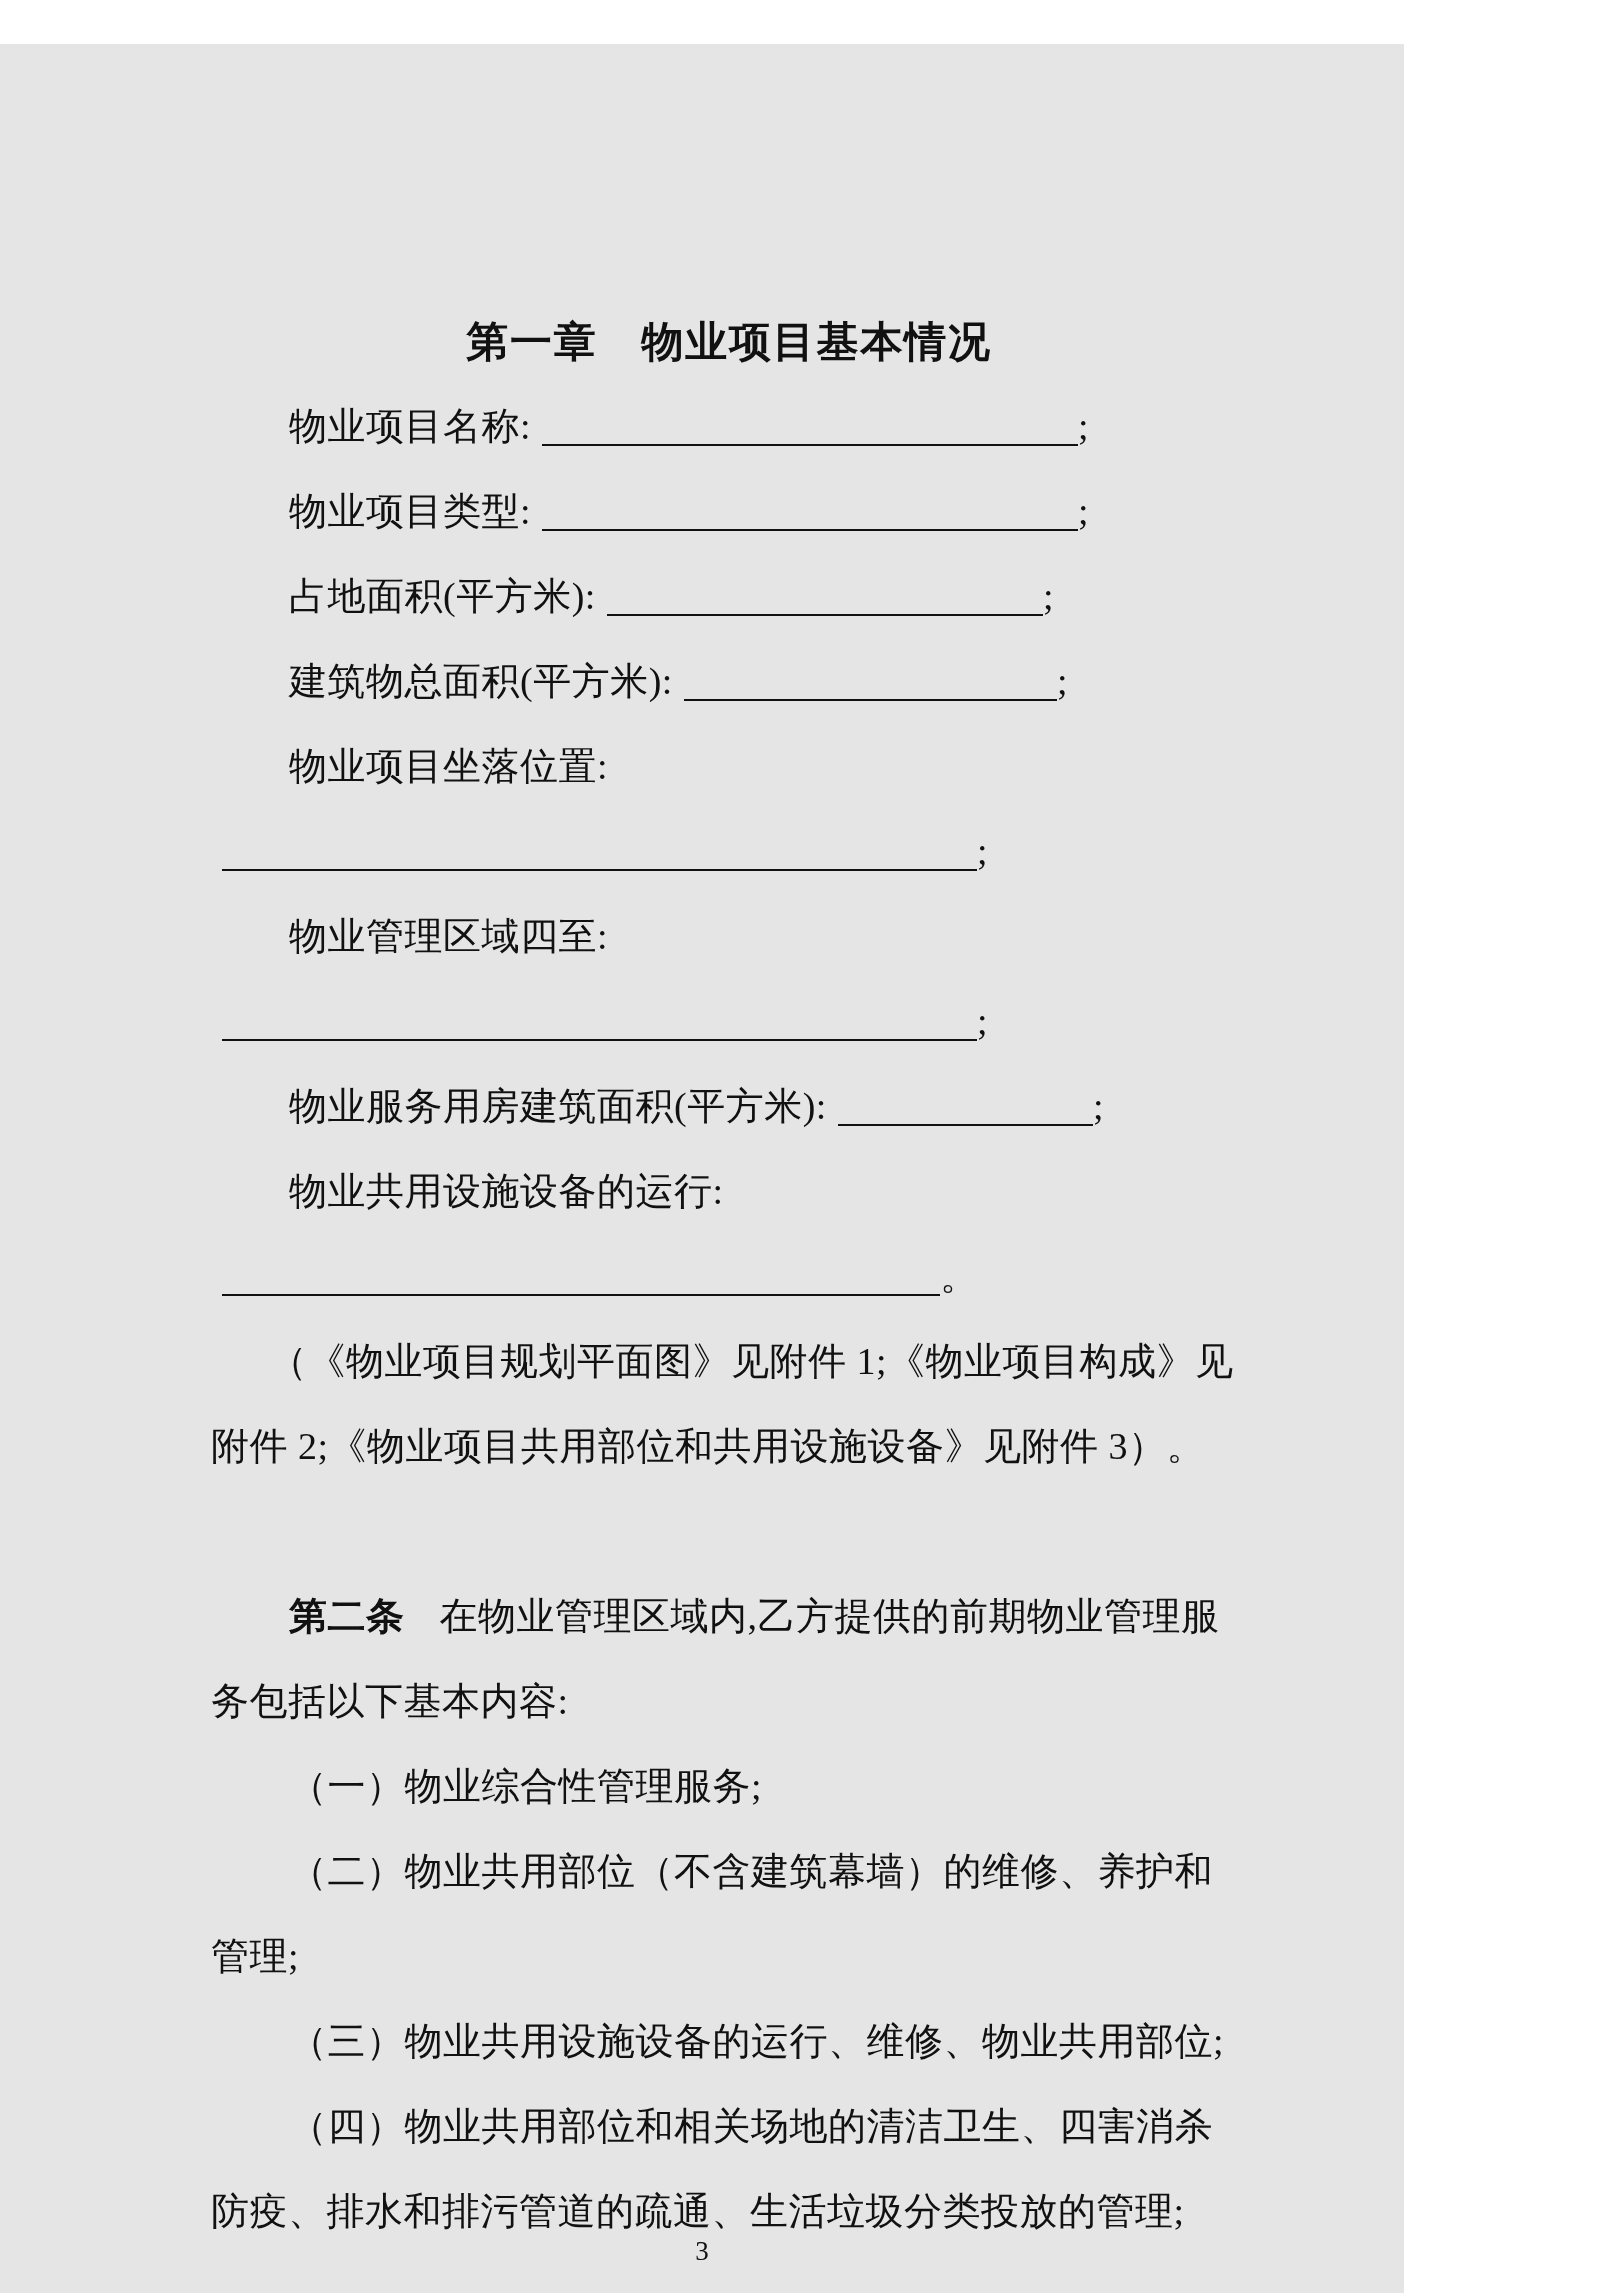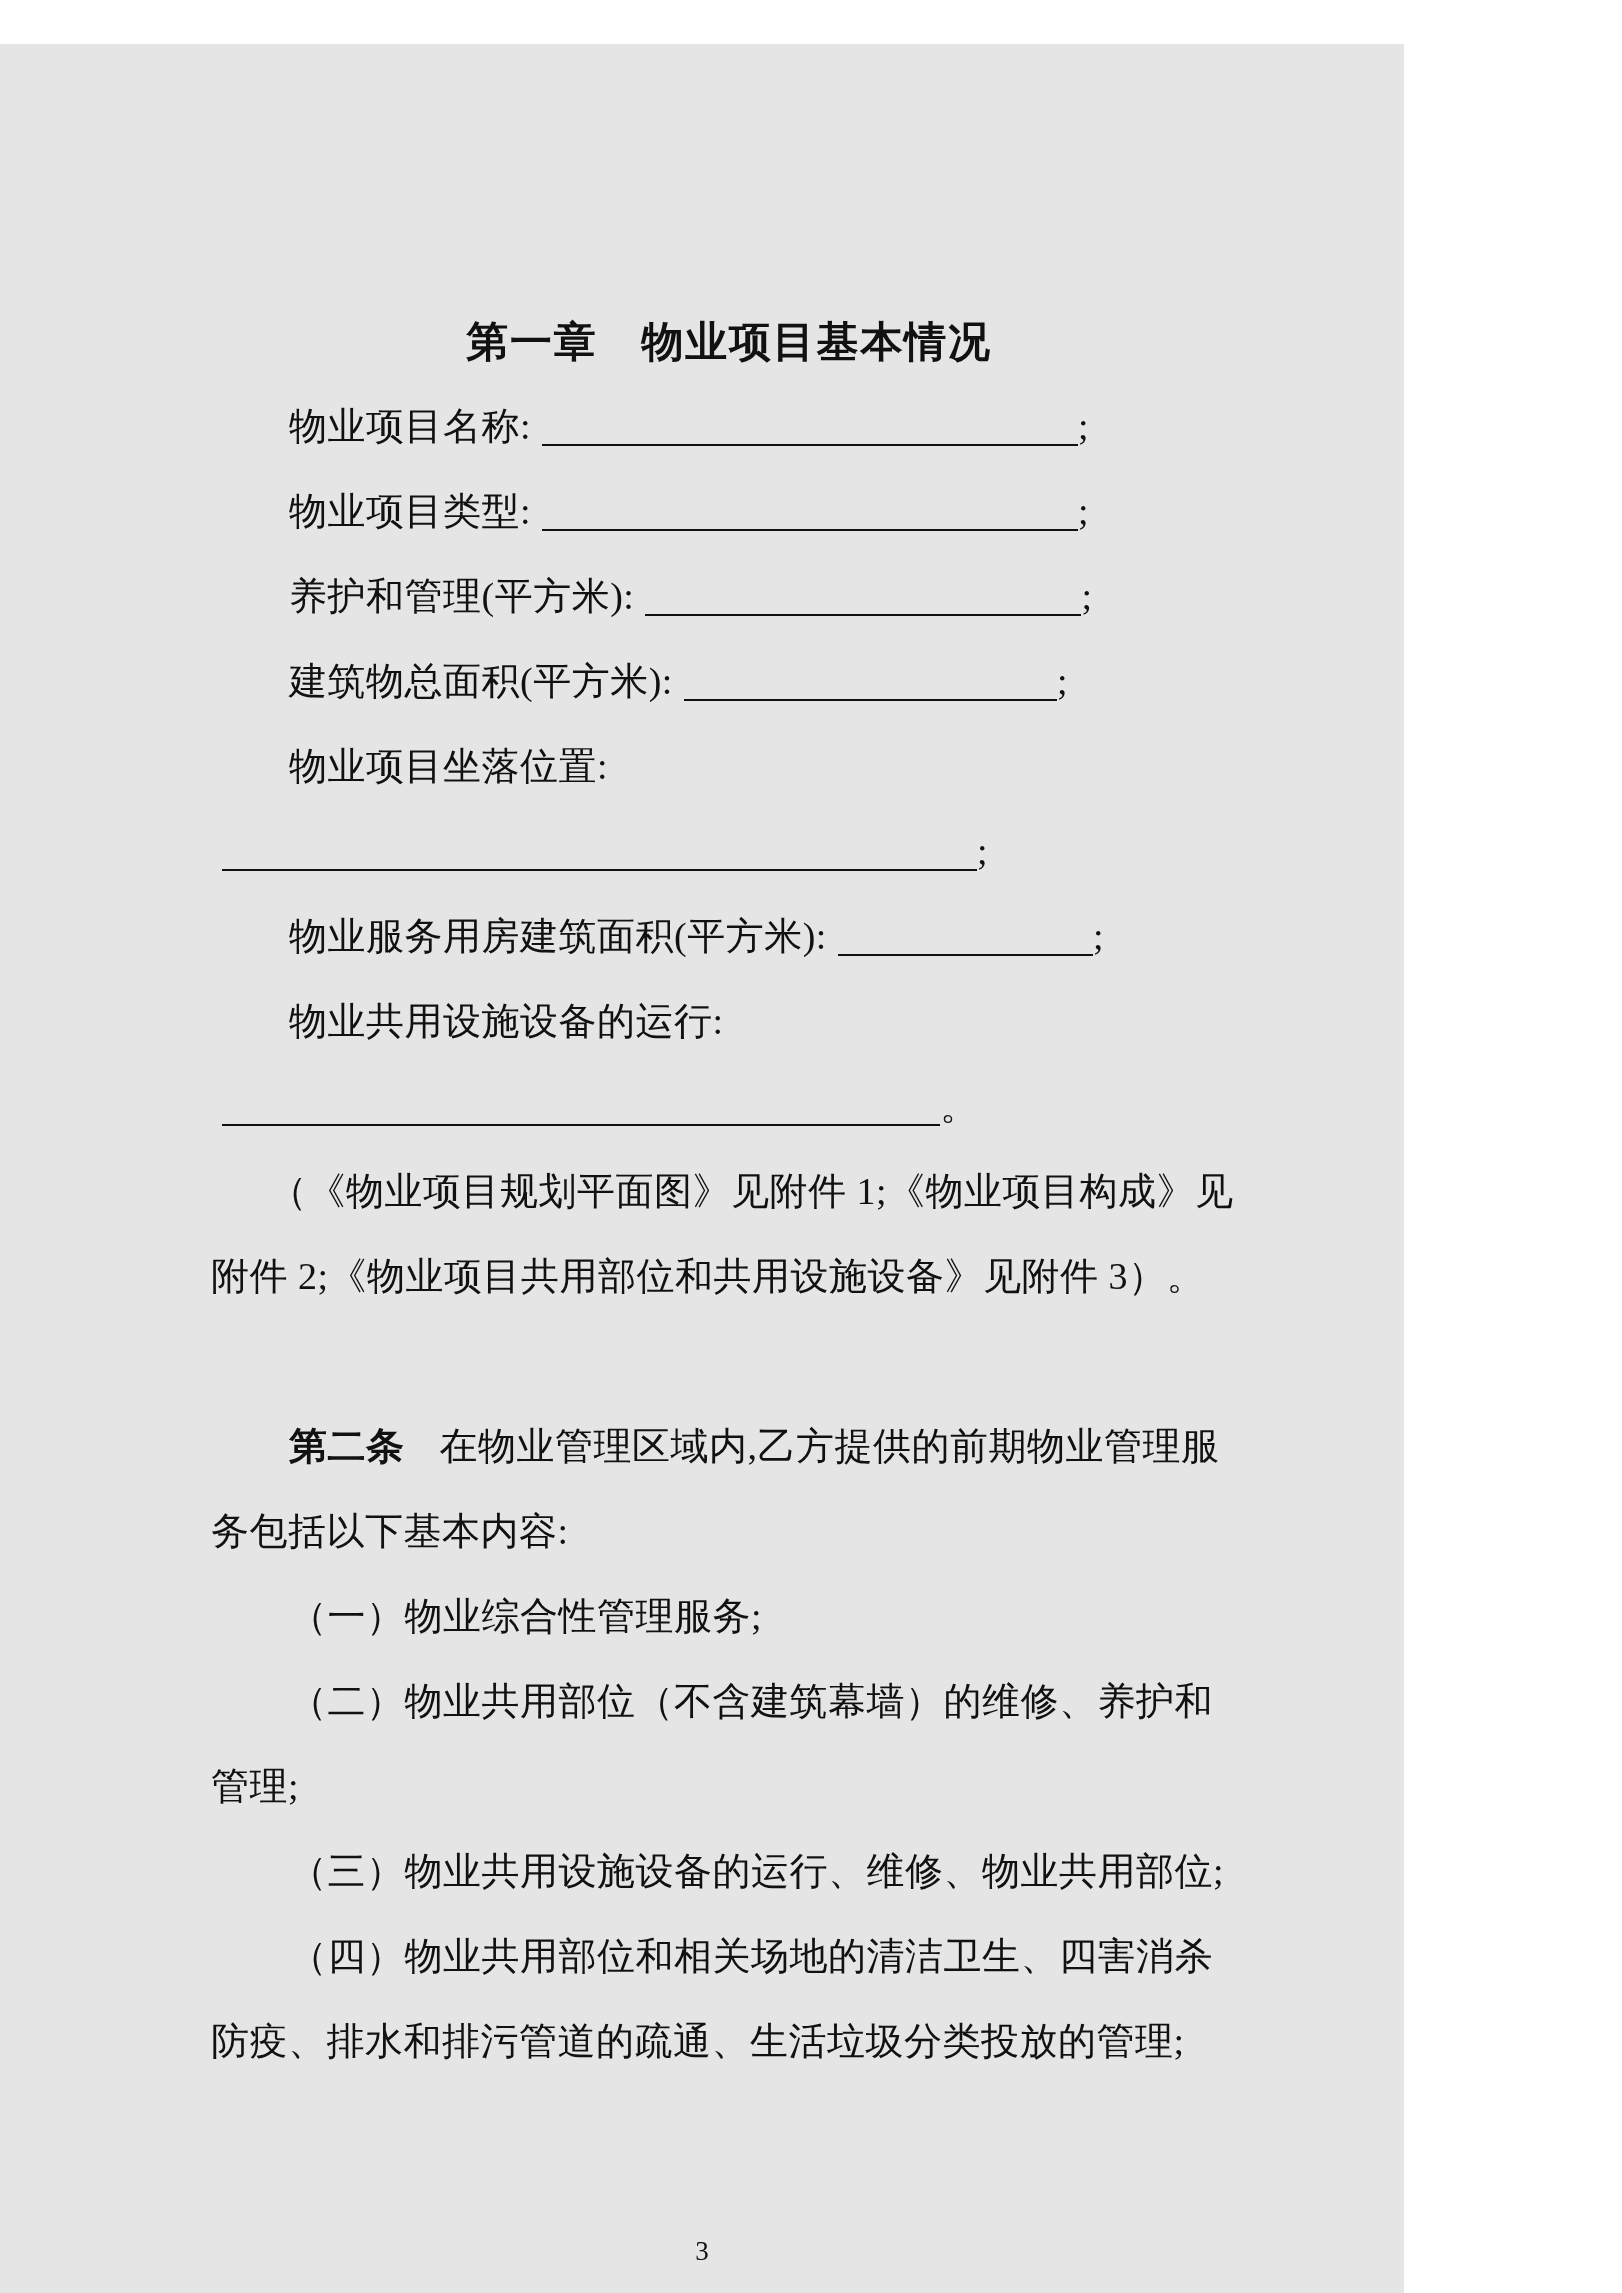--- a/index.html
+++ b/index.html
@@ -80,26 +80,27 @@
 <div class="page">
   <div class="content">
 
     <p class="chapter-title">第一章　物业项目基本情况</p>
 
 
     <p class="para indent"><span>物业项目名称:</span><span class="blank u0"></span><span>;</span></p>
 
     <p class="para indent"><span>物业项目类型:</span><span class="blank u1"></span><span>;</span></p>
 
-    <p class="para indent"><span>养护和管理(平方米):</span><span class="blank u2"></span><span>;</span></p>
+    <p class="para indent"><span>占地面积(平方米):</span><span class="blank u2"></span><span>;</span></p>
 
     <p class="para indent"><span>建筑物总面积(平方米):</span><span class="blank u3"></span><span>;</span></p>
 
     <p class="para indent"><span>物业项目坐落位置:</span><span class="blank u4"></span><span>;</span></p>
 
+    <p class="para indent"><span>物业管理区域四至:</span><span class="blank u5"></span><span>;</span></p>
 
     <p class="para indent"><span>物业服务用房建筑面积(平方米):</span><span class="blank u6"></span><span>;</span></p>
 
     <p class="para indent"><span>物业共用设施设备的运行:</span><span class="blank u7"></span><span>。</span></p>
 
     <p class="para note-indent">（《物业项目规划平面图》见附件 1;《物业项目构成》见附件 2;《物业项目共用部位和共用设施设备》见附件 3）。</p>
 
     <div class="spacer"></div>
 
 

